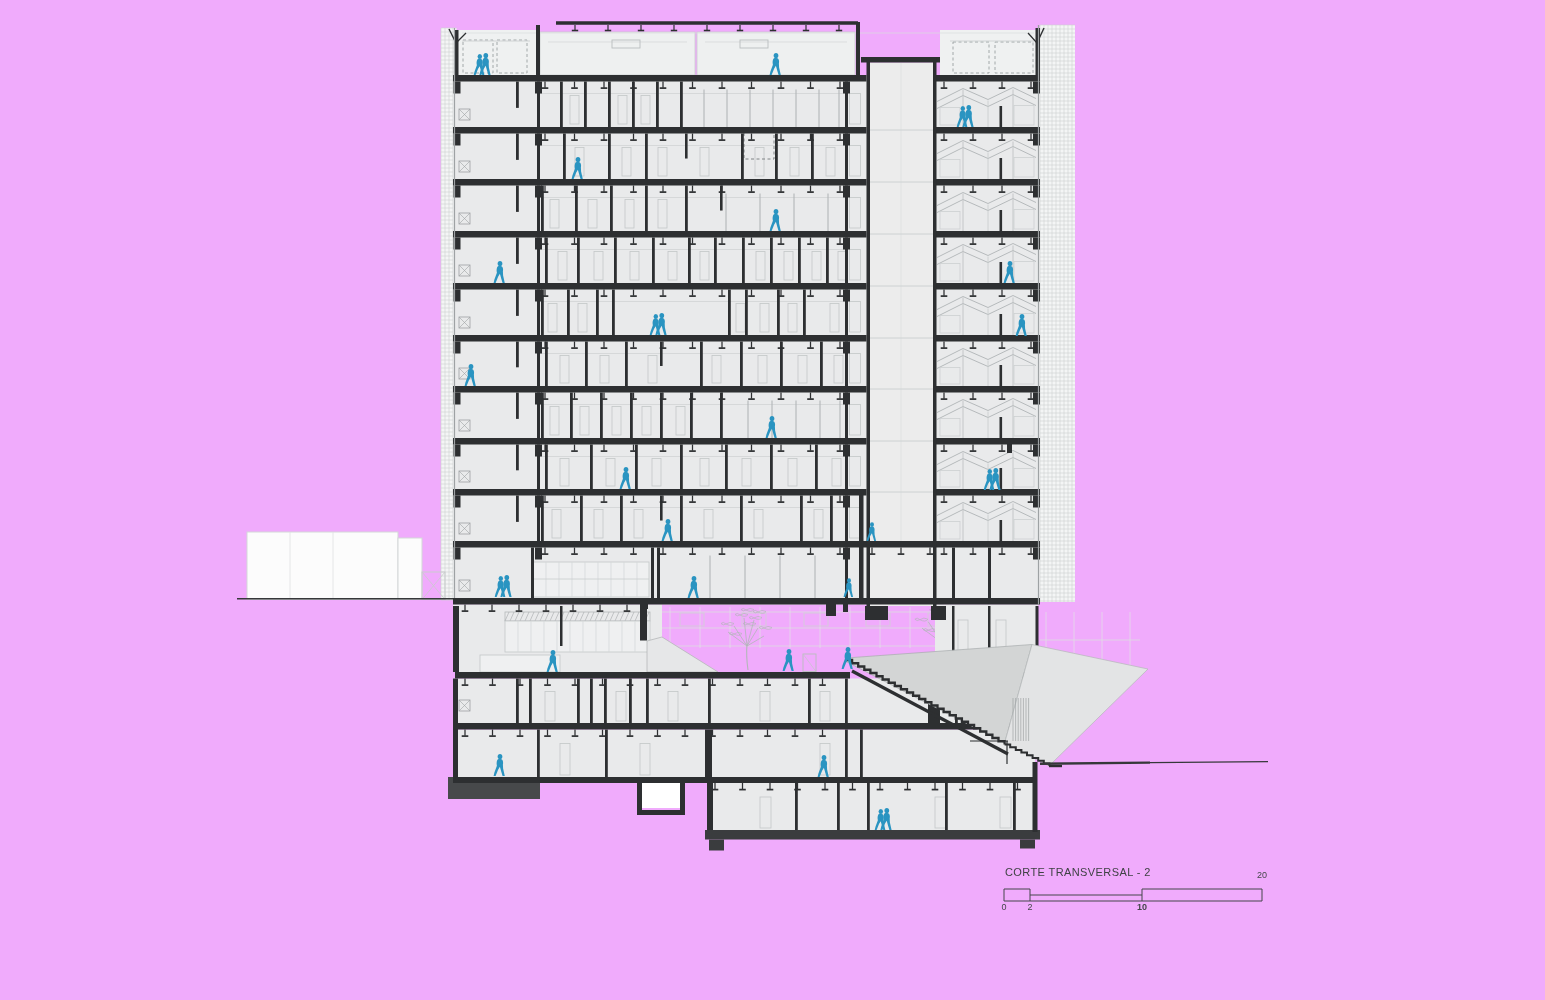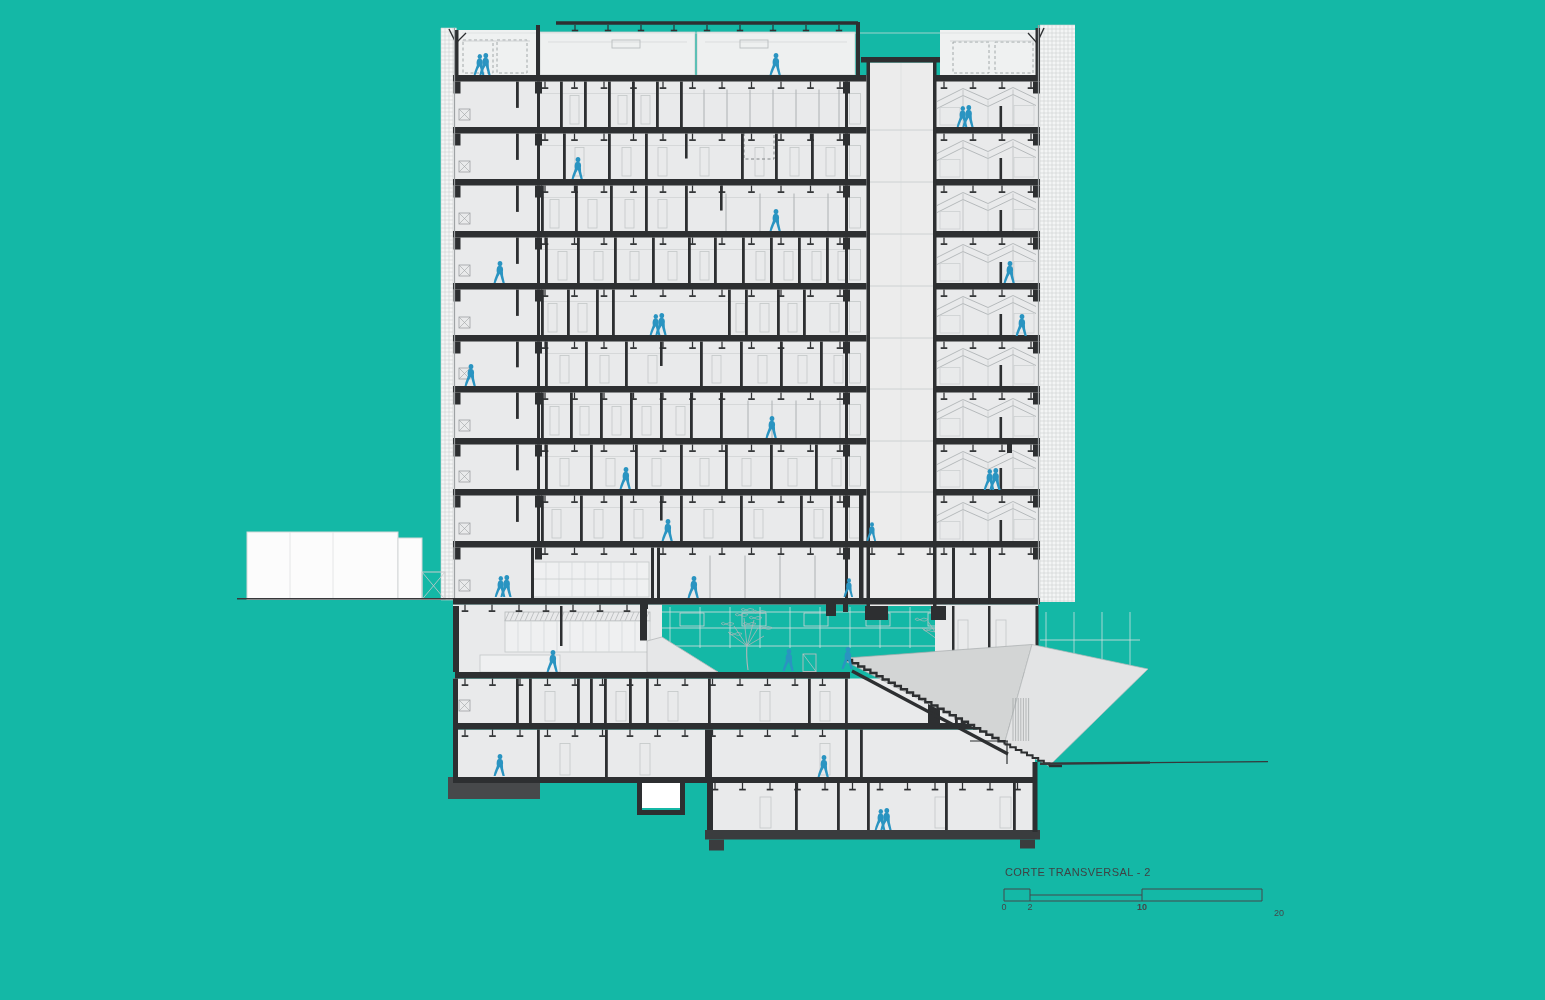--- a/index.html
+++ b/index.html
@@ -1,16 +1,16 @@
 <!DOCTYPE html>
 <html><head>
 <meta charset="utf-8">
 <style>
   html,body{margin:0;padding:0;background:#ffffff;font-family:"Liberation Sans",sans-serif;}
-  #sheet{position:relative;width:1545px;height:1000px;background:#14b8a6;overflow:hidden;}
+  #sheet{position:relative;width:1545px;height:1000px;background:#f0abfc;overflow:hidden;}
   #drawing{position:absolute;left:0;top:0;}
   .titleblock{position:absolute;color:#3f4244;}
   #title{left:1005px;top:866px;font-size:11px;letter-spacing:.4px;}
   .scale-num{position:absolute;top:902px;width:18px;text-align:center;font-size:9px;color:#44474a;}
 </style>
 </head>
 <body>
 <div id="sheet">
 
 <svg id="drawing" width="1545" height="1000" viewBox="0 0 1545 1000">
@@ -1173,15 +1173,15 @@
         <line x1="1030" y1="889" x2="1030" y2="901" stroke="#44474a" stroke-width="1"></line>
         <line x1="1142" y1="889" x2="1142" y2="901" stroke="#44474a" stroke-width="1"></line>
         <line x1="1262" y1="889" x2="1262" y2="901" stroke="#44474a" stroke-width="1"></line>
       </g>
     </svg>
 
 <div id="title" class="titleblock">CORTE TRANSVERSAL - 2</div>
 <div class="scale-num" id="sn0" style="left: 995px; top: 902px;">0</div>
 <div class="scale-num" id="sn1" style="left: 1021px; top: 902px;">2</div>
 <div class="scale-num" id="sn2" style="left: 1133px; top: 902px; font-weight: bold;">10</div>
-<div class="scale-num" id="sn3" style="left: 1253px; top: 908px; margin-left: 17px;">20</div>
+<div class="scale-num" id="sn3" style="left: 1253px; top: 870px;">20</div>
 
 </div>
 
 </body></html>

